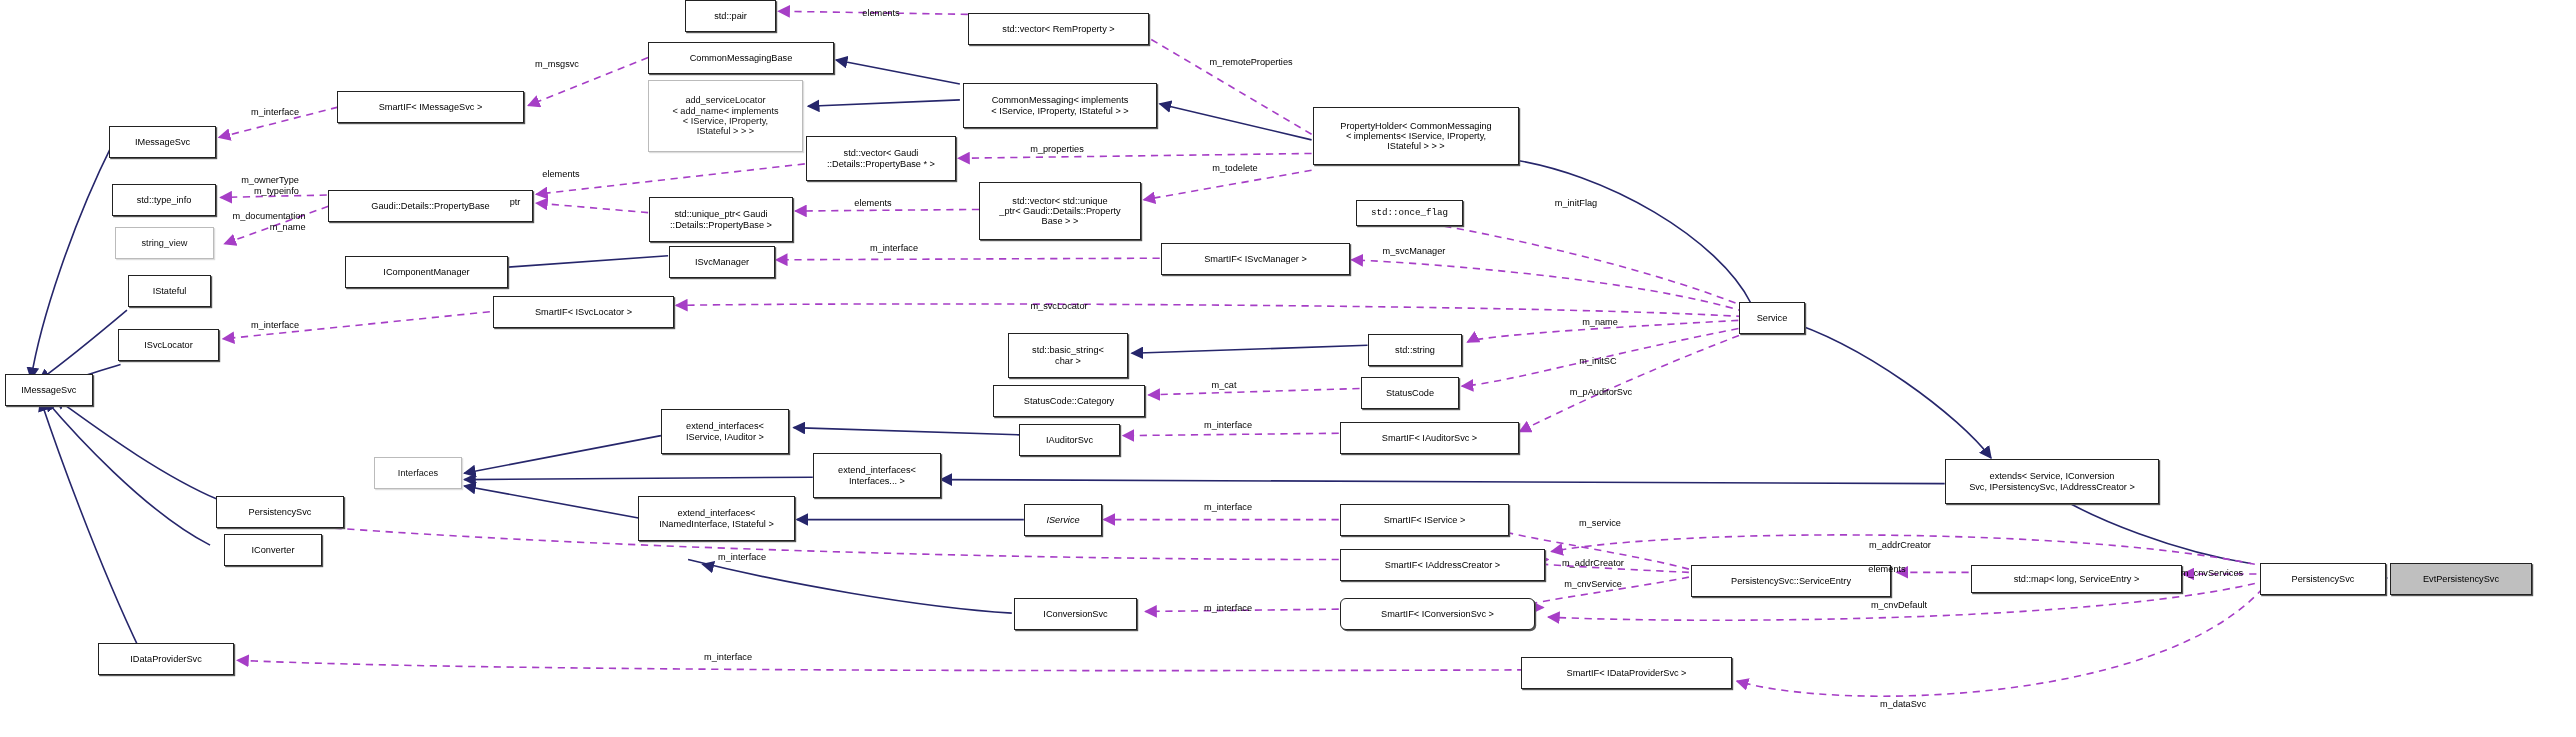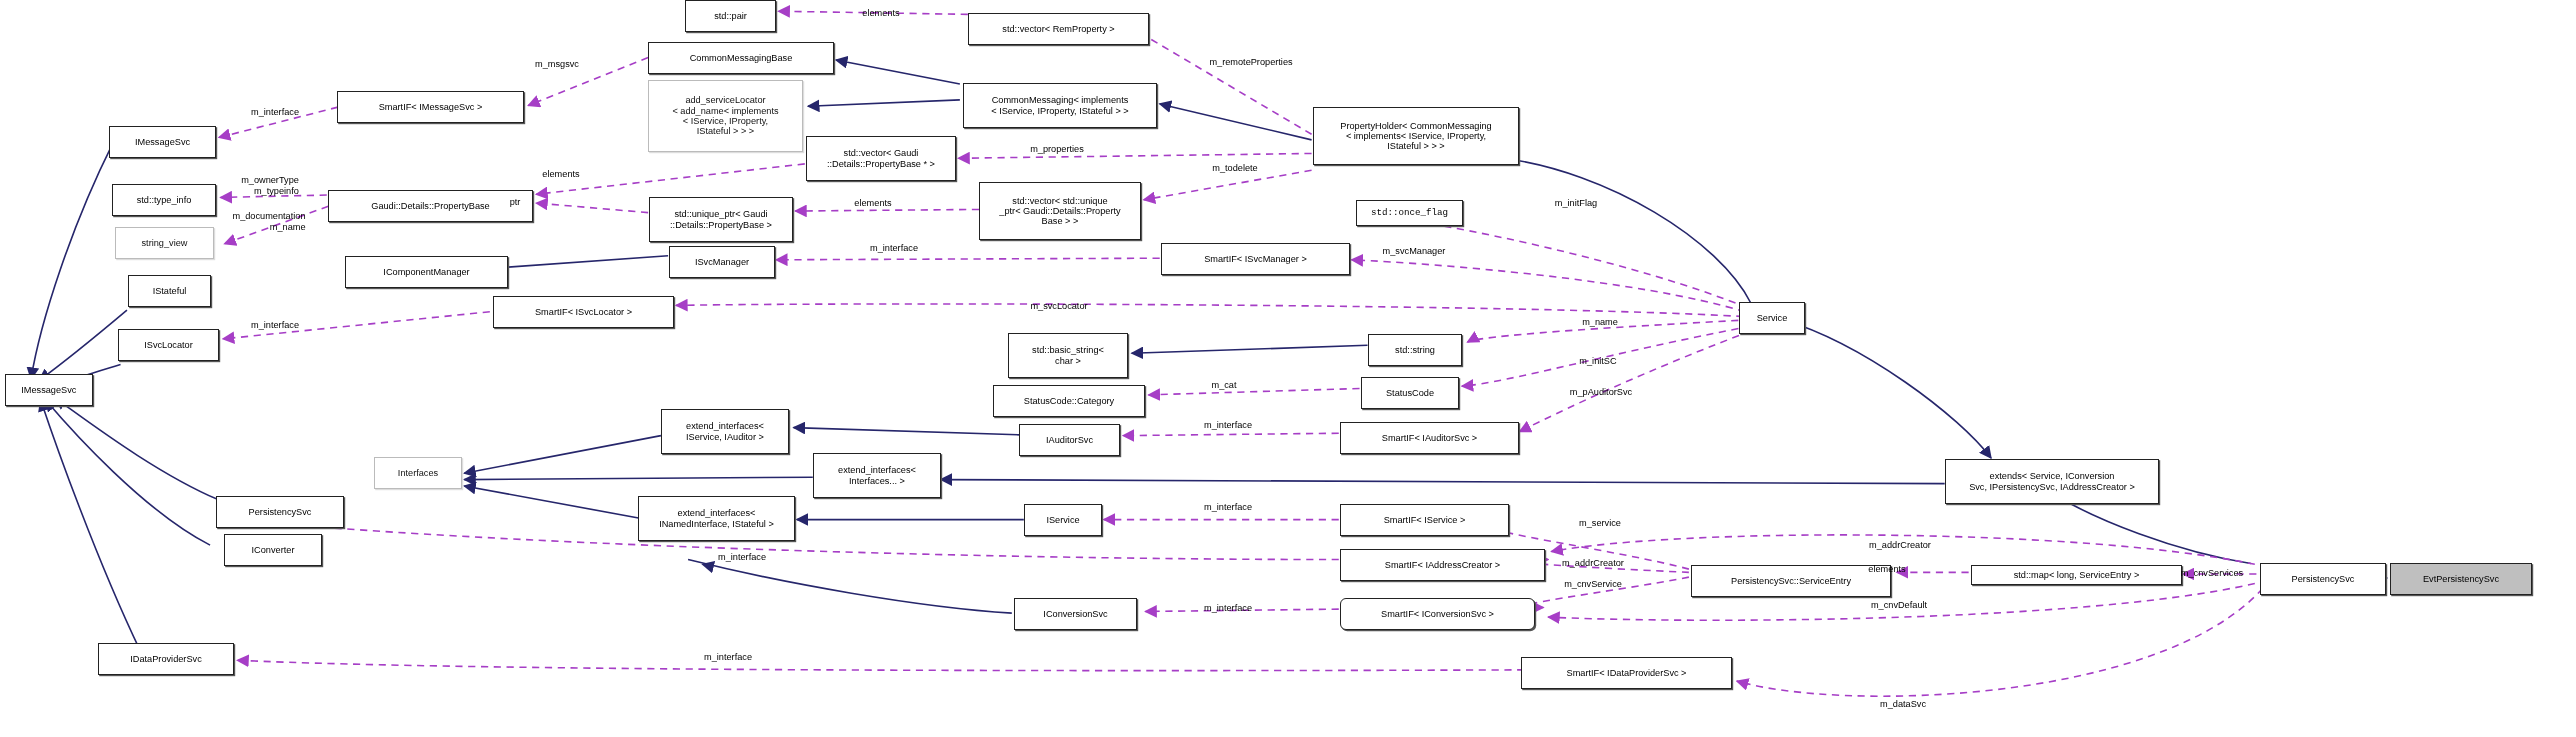--- a/index.html
+++ b/index.html
@@ -217,26 +217,26 @@
       <div class="node plainbox" style="left: 1019px; top: 424px; width: 101px; height: 32px;">IAuditorSvc</div>
       <div class="node plainbox" style="left: 1340px; top: 422px; width: 179px; height: 32px;">SmartIF&lt; IAuditorSvc &gt;</div>
       <div class="node faded" style="left: 374px; top: 457px; width: 88px; height: 32px;">Interfaces</div>
       <div class="node plainbox" style="left: 813px; top: 453px; width: 128px; height: 45px;">extend_interfaces&lt;
 Interfaces... &gt;</div>
       <div class="node plainbox" style="left: 1945px; top: 459px; width: 214px; height: 45px;">extends&lt; Service, IConversion
 Svc, IPersistencySvc, IAddressCreator &gt;</div>
       <div class="node plainbox" style="left: 216px; top: 496px; width: 128px; height: 32px;">PersistencySvc</div>
       <div class="node plainbox" style="left: 638px; top: 496px; width: 157px; height: 45px;">extend_interfaces&lt;
 INamedInterface, IStateful &gt;</div>
-      <div class="node plainbox" style="left: 1024px; top: 504px; width: 78px; height: 32px;">IService</div>
+      <div class="node plainbox" style="left: 1024px; top: 504px; width: 78px; height: 32px; font-style: italic;">IService</div>
       <div class="node plainbox" style="left: 1340px; top: 504px; width: 169px; height: 32px;">SmartIF&lt; IService &gt;</div>
       <div class="node plainbox" style="left: 224px; top: 534px; width: 98px; height: 32px;">IConverter</div>
       <div class="node plainbox" style="left: 1340px; top: 549px; width: 205px; height: 32px;">SmartIF&lt; IAddressCreator &gt;</div>
       <div class="node plainbox" style="left: 1691px; top: 565px; width: 200px; height: 32px;">PersistencySvc::ServiceEntry</div>
-      <div class="node plainbox" style="left: 1971px; top: 565px; width: 211px; height: 20px;">std::map&lt; long, ServiceEntry &gt;</div>
+      <div class="node plainbox" style="left: 1971px; top: 565px; width: 211px; height: 28px;">std::map&lt; long, ServiceEntry &gt;</div>
       <div class="node plainbox" style="left: 2260px; top: 563px; width: 126px; height: 32px;">PersistencySvc</div>
       <div class="node highlight" style="left: 2390px; top: 563px; width: 142px; height: 32px;">EvtPersistencySvc</div>
       <div class="node plainbox" style="left: 1014px; top: 598px; width: 123px; height: 32px;">IConversionSvc</div>
       <div class="node plainbox" style="left: 1340px; top: 598px; width: 195px; height: 32px; border-radius: 6px;">SmartIF&lt; IConversionSvc &gt;</div>
       <div class="node plainbox" style="left: 98px; top: 643px; width: 136px; height: 32px;">IDataProviderSvc</div>
       <div class="node plainbox" style="left: 1521px; top: 657px; width: 211px; height: 32px;">SmartIF&lt; IDataProviderSvc &gt;</div>
     </div>
   <div id="labels-layer">
       <div class="elabel" style="left: 881px; top: 12.8px;">elements</div>
       <div class="elabel" style="left: 557px; top: 64px;">m_msgsvc</div>

